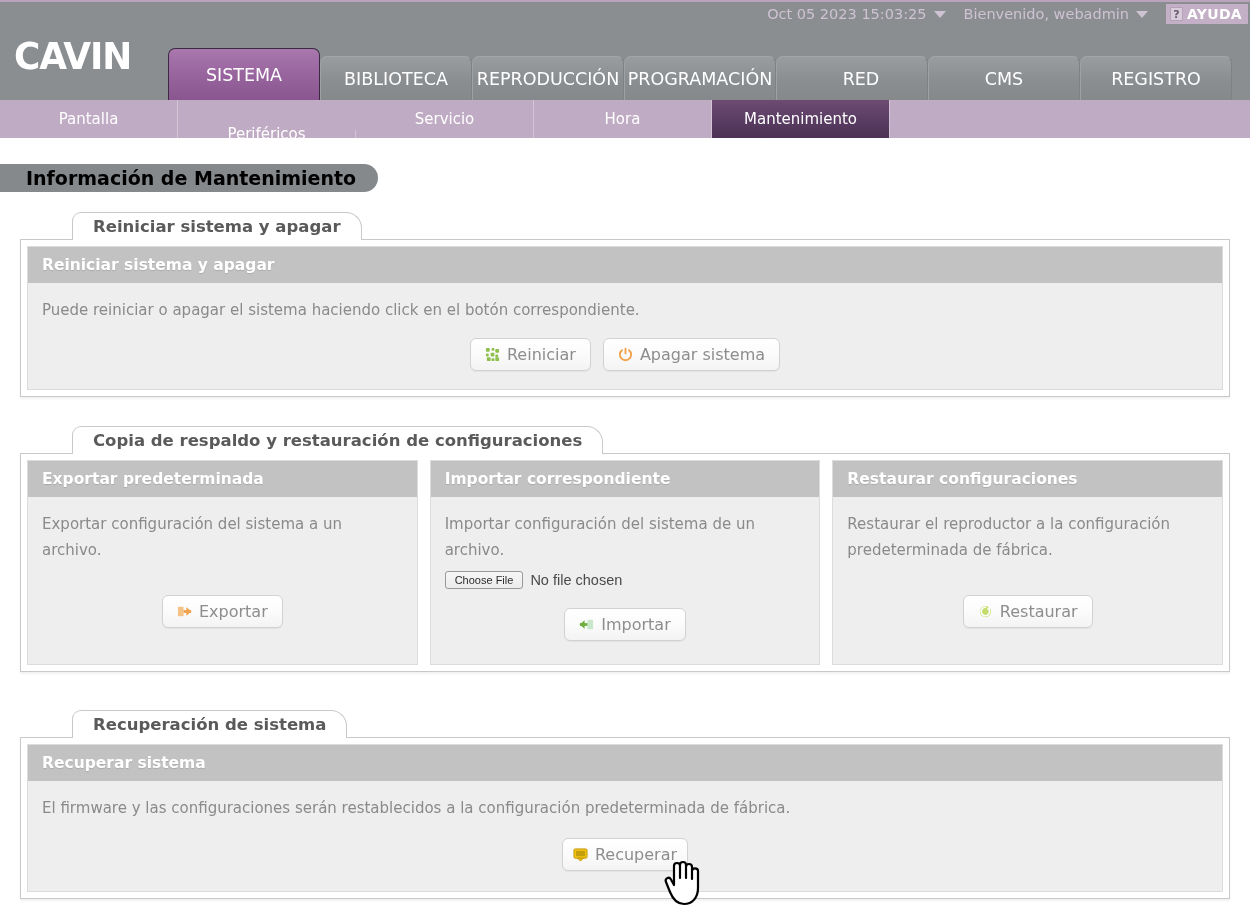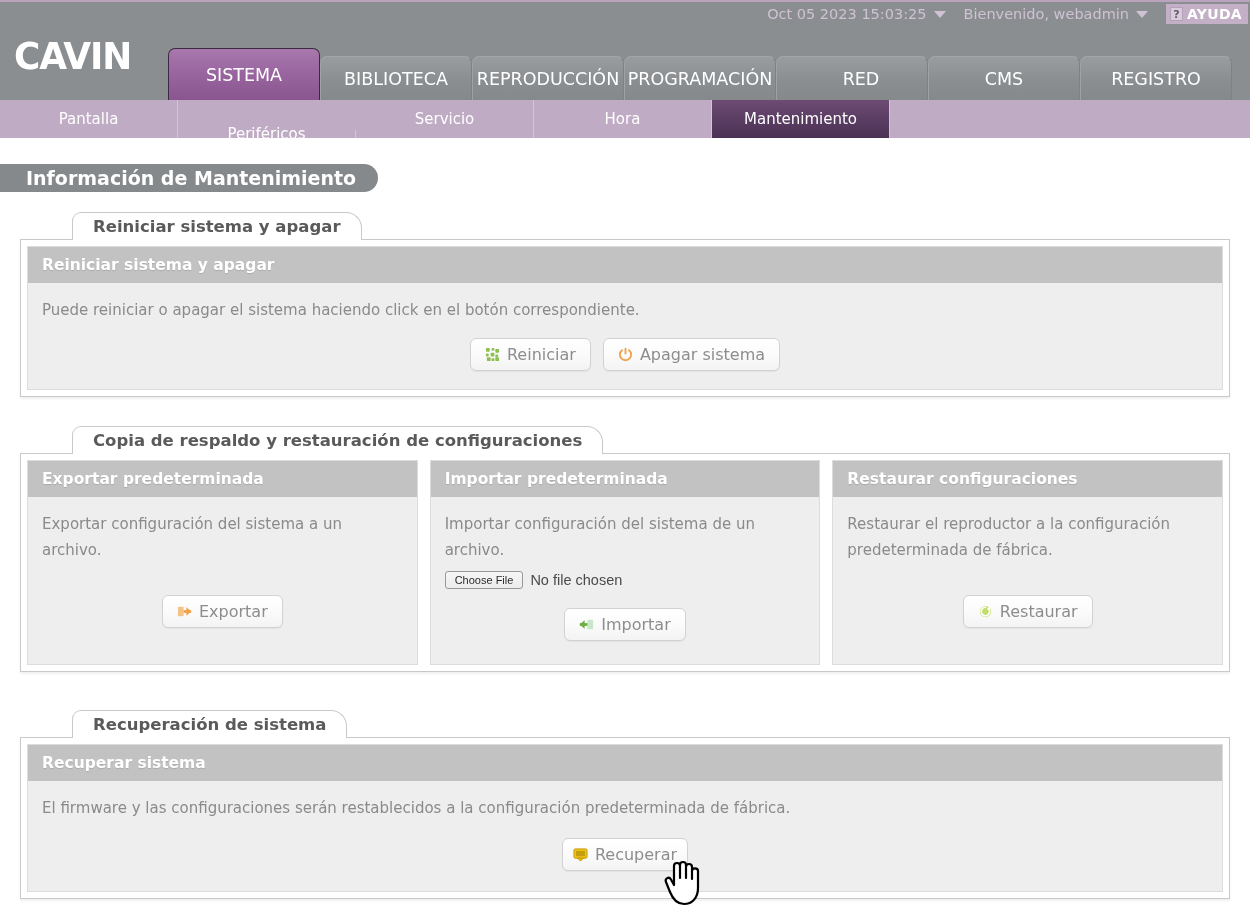--- a/index.html
+++ b/index.html
@@ -122,21 +122,21 @@
   .subnav-spacer { flex: 1; }
 
   
   .page-title {
     position: absolute; left: 0; top: 164px;
     height: 28px;
     background: #85898c;
     border-radius: 0 14px 14px 0;
     display: flex; align-items: center;
     padding: 0 22px 0 26px;
-    color: #ffffff;
+    color: #000000;
     font-size: 19px;
     font-weight: bold;
   }
 
   
   .section { position: absolute; }
   .sec-tab {
     position: absolute; top: 0; left: 72px;
     height: 28px;
     background: #ffffff;
@@ -349,21 +349,21 @@
               <path d="M7 8 L15 8" stroke="#f0a24a" stroke-width="3"></path>
               <path d="M10 3.5 L15.5 8 L10 12.5 Z" fill="#f0a24a"></path>
             </svg>
           </span>
           <span>Exportar</span>
         </div>
       </div>
     </div>
 
     <div class="panel" style="flex:1;">
-      <div class="panel-head">Importar predeterminada</div>
+      <div class="panel-head">Importar correspondiente</div>
       <div class="panel-text" style="padding-bottom:6px;">Importar configuración del sistema de un archivo.</div>
       <div class="fileline">
         <button class="choose-file">Choose File</button>
         <span class="no-file">No file chosen</span>
       </div>
       <div class="panel-actions">
         <div class="btn">
           <span class="ic">
             <svg viewBox="0 0 16 16" width="15" height="15">
               <rect x="9" y="3" width="6" height="10" fill="#c8e6c9"></rect>

